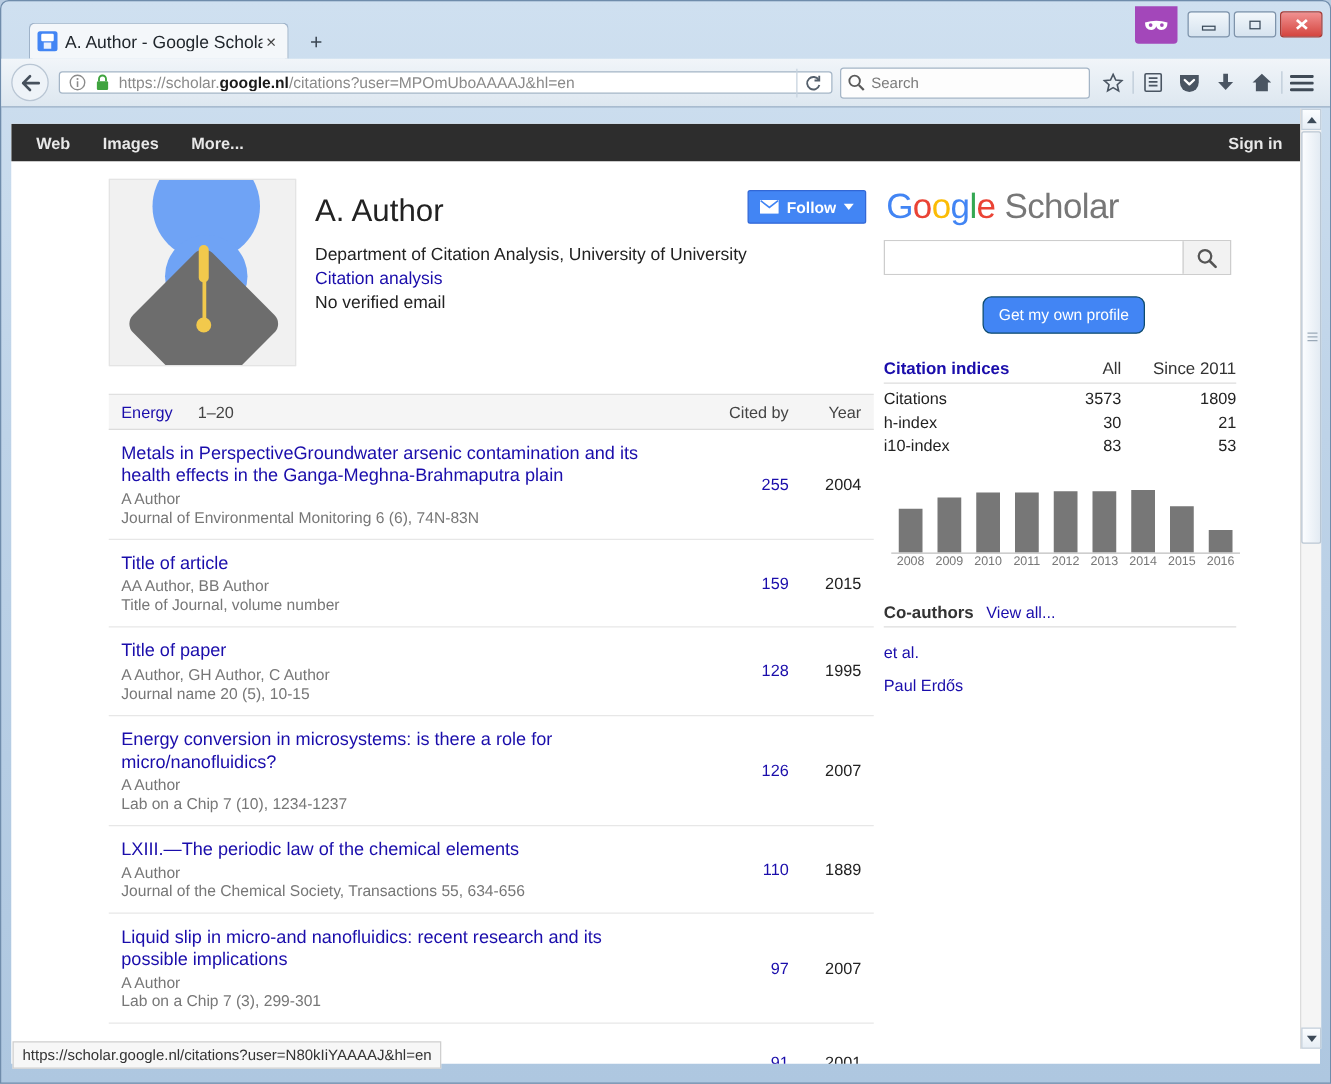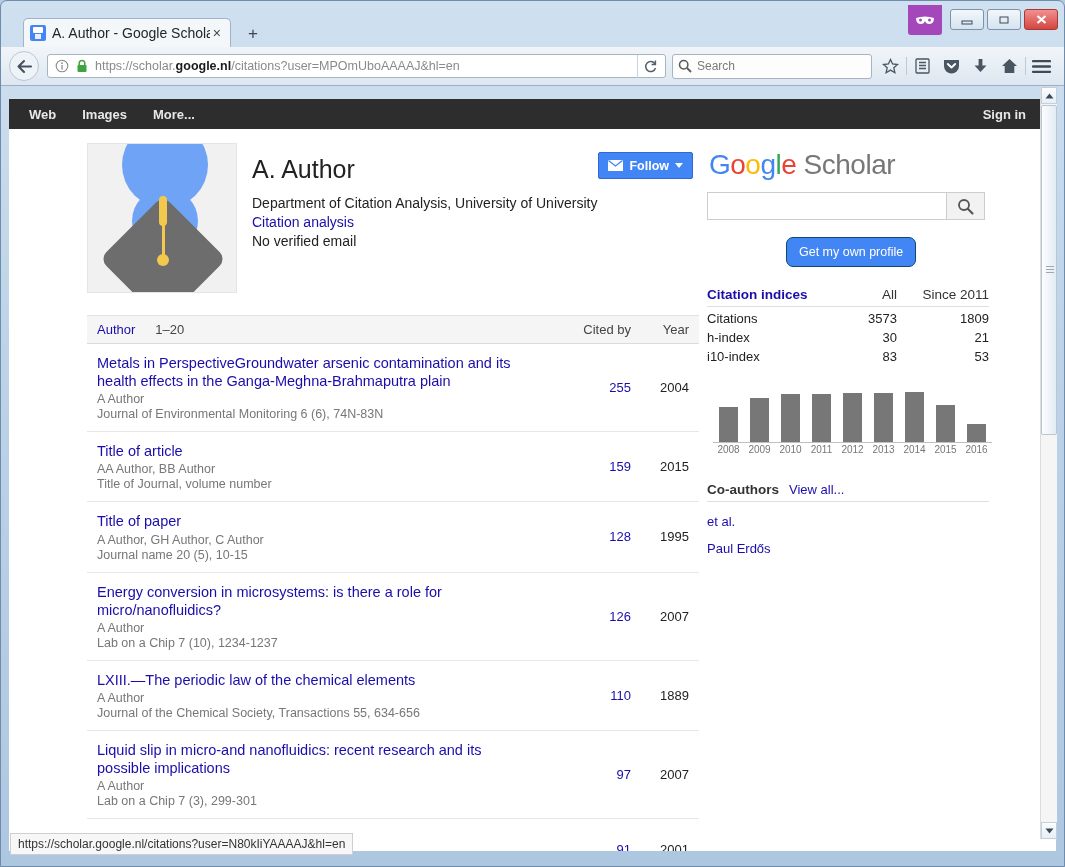--- a/index.html
+++ b/index.html
@@ -76,21 +76,21 @@
     border-bottom: 1px solid #9cb0c5;
     display: flex; align-items: center; padding: 0 8px;
   }
   #backbtn {
     width: 30px; height: 30px; border-radius: 50%;
     border: 1px solid #b9c6d4; background: #eef3f8;
     display: flex; align-items: center; justify-content: center;
     cursor: pointer; flex: 0 0 30px;
   }
   #urlbar {
-    flex: 1; height: 24px; margin-left: 8px; background: #fff;
+    flex: 1; height: 18px; margin-left: 8px; background: #fff;
     border: 1px solid #a4b5c6; border-radius: 3px;
     display: flex; align-items: center; padding: 8px 2px;
   }
   #info-icon {
     width: 18px; height: 18px; margin: 0 3px; display: flex;
     align-items: center; justify-content: center; cursor: pointer;
   }
   #lock-icon {
     width: 16px; height: 16px; margin-right: 5px; display: flex;
     align-items: center; justify-content: center;
@@ -463,21 +463,21 @@
                 <rect x="0.5" y="0.5" width="14" height="10" fill="#fff" stroke="#fff"></rect>
                 <path d="M0.5 0.5 L7.5 6 L14.5 0.5" fill="none" stroke="#4285f4" stroke-width="1.3"></path>
               </svg>
             <span class="lbl">Follow</span>
             <span class="caret"></span>
           </div>
         </div>
 
         <div id="pubtable">
           <div id="pubhead">
-            <span class="h-title">Author</span>
+            <span class="h-title">Energy</span>
             <span class="h-range">1–20</span>
             <span class="h-cited">Cited by</span>
             <span class="h-year">Year</span>
           </div>
           <div id="pubrows">
               <div class="pubrow">
                 <div class="pub-main">
                   <div class="pub-title">Metals in PerspectiveGroundwater arsenic contamination and its health effects in the Ganga-Meghna-Brahmaputra plain</div>
                   <div class="pub-authors">A Author</div>
                   <div class="pub-venue">Journal of Environmental Monitoring 6 (6), 74N-83N</div>

